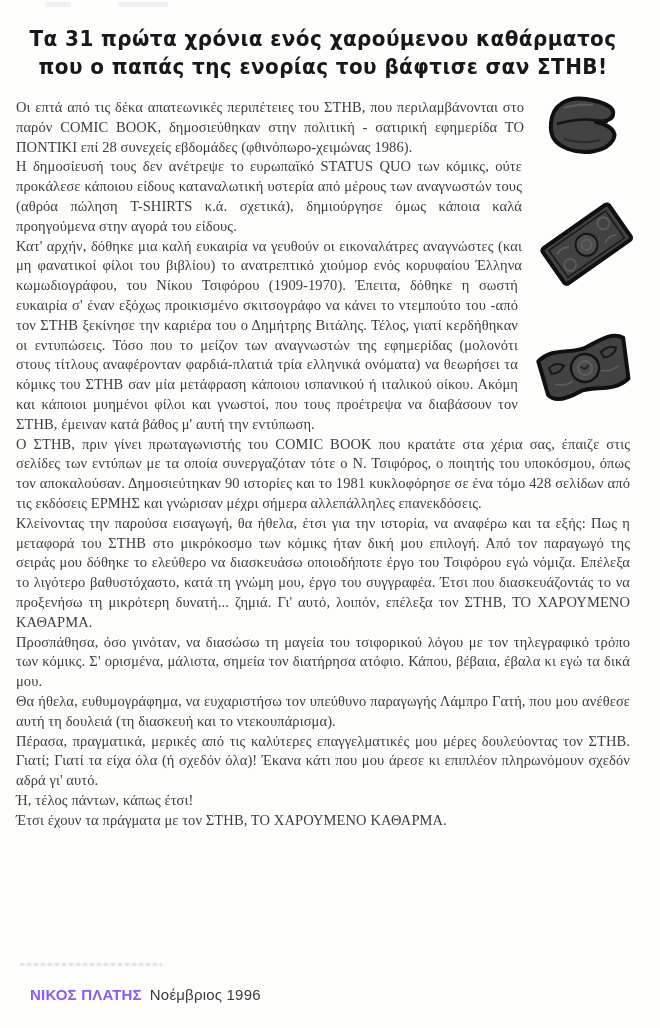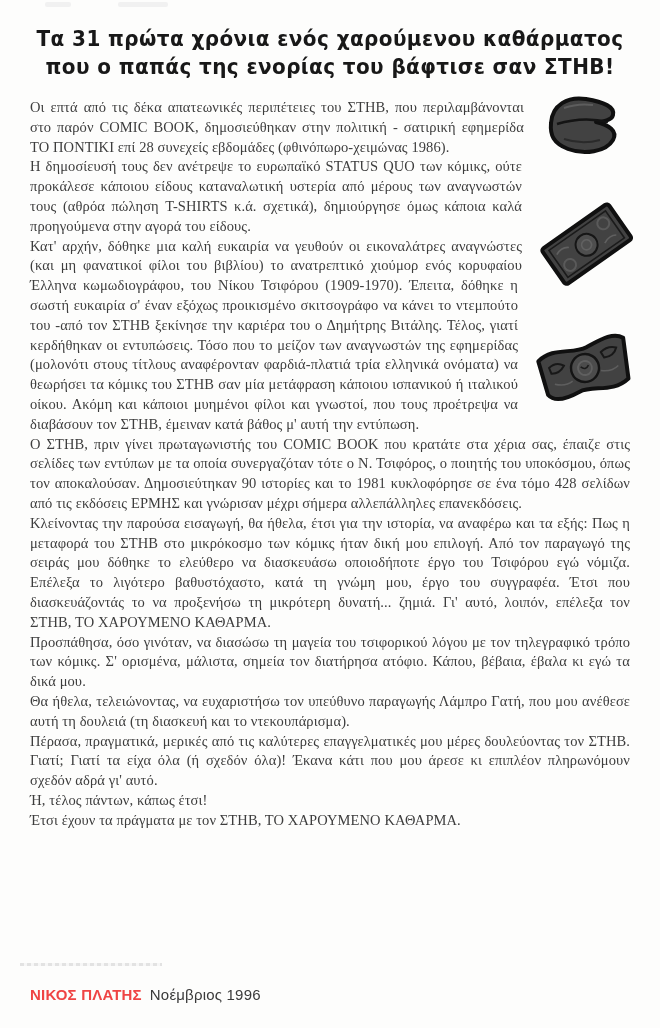--- a/index.html
+++ b/index.html
@@ -7,21 +7,21 @@
     width: 660px; height: 1028px;
     background: #fdfdfc;
     overflow: hidden;
     font-family: "Liberation Sans", sans-serif;
     position: relative;
   }
   .page {
     position: relative;
     width: 660px; height: 1028px;
     box-sizing: border-box;
-    padding: 26px 30px 0 30px;
+    padding: 26px 30px 0 16px;
   }
   .scan-artifact-a, .scan-artifact-b {
     position: absolute; top: 2px; height: 5px; border-radius: 2px;
     background: #f1f1f1;
   }
   .scan-artifact-a { left: 45px; width: 26px; }
   .scan-artifact-b { left: 118px; width: 50px; }
   h1.title {
     margin: 0 0 18px 0;
     text-align: center;
@@ -56,21 +56,21 @@
     background: repeating-linear-gradient(90deg, #dcdcdc 0 4px, #f5f5f5 4px 7px);
     opacity: 0.8;
   }
   .footer {
     position: absolute;
     left: 30px; top: 986px;
     font-size: 15px;
     color: #3a3a3a;
     letter-spacing: 0.2px;
   }
-  .footer .author { font-weight: 700; color: #ef4444; margin-right: 8px; }
+  .footer .author { font-weight: 700; color: #8b5cf6; margin-right: 8px; }
 </style>
 </head>
 <body>
 
 <div class="page">
 
   <div class="scan-artifact-a"></div>
   <div class="scan-artifact-b"></div>
 
   <h1 class="title">
@@ -118,21 +118,21 @@
         </g>
       </svg>
     </span>
 
     <p>Οι επτά από τις δέκα απατεωνικές περιπέτειες του ΣΤΗΒ, που περιλαμβάνονται στο παρόν COMIC BOOK, δημοσιεύθηκαν στην πολιτική - σατιρική εφημερίδα ΤΟ ΠΟΝΤΙΚΙ επί 28 συνεχείς εβδομάδες (φθινόπωρο-χειμώνας 1986).</p>
     <p>Η δημοσίευσή τους δεν ανέτρεψε το ευρωπαϊκό STATUS QUO των κόμικς, ούτε προκάλεσε κάποιου είδους καταναλωτική υστερία από μέρους των αναγνωστών τους (αθρόα πώληση T-SHIRTS κ.ά. σχετικά), δημιούργησε όμως κάποια καλά προηγούμενα στην αγορά του είδους.</p>
     <p>Κατ' αρχήν, δόθηκε μια καλή ευκαιρία να γευθούν οι εικοναλάτρες αναγνώστες (και μη φανατικοί φίλοι του βιβλίου) το ανατρεπτικό χιούμορ ενός κορυφαίου Έλληνα κωμωδιογράφου, του Νίκου Τσιφόρου (1909-1970). Έπειτα, δόθηκε η σωστή ευκαιρία σ' έναν εξόχως προικισμένο σκιτσογράφο να κάνει το ντεμπούτο του -από τον ΣΤΗΒ ξεκίνησε την καριέρα του ο Δημήτρης Βιτάλης. Τέλος, γιατί κερδήθηκαν οι εντυπώσεις. Τόσο που το μείζον των αναγνωστών της εφημερίδας (μολονότι στους τίτλους αναφέρονταν φαρδιά-πλατιά τρία ελληνικά ονόματα) να θεωρήσει τα κόμικς του ΣΤΗΒ σαν μία μετάφραση κάποιου ισπανικού ή ιταλικού οίκου. Ακόμη και κάποιοι μυημένοι φίλοι και γνωστοί, που τους προέτρεψα να διαβάσουν τον ΣΤΗΒ, έμειναν κατά βάθος μ' αυτή την εντύπωση.</p>
     <p>Ο ΣΤΗΒ, πριν γίνει πρωταγωνιστής του COMIC BOOK που κρατάτε στα χέρια σας, έπαιζε στις σελίδες των εντύπων με τα οποία συνεργαζόταν τότε ο Ν. Τσιφόρος, ο ποιητής του υποκόσμου, όπως τον αποκαλούσαν. Δημοσιεύτηκαν 90 ιστορίες και το 1981 κυκλοφόρησε σε ένα τόμο 428 σελίδων από τις εκδόσεις ΕΡΜΗΣ και γνώρισαν μέχρι σήμερα αλλεπάλληλες επανεκδόσεις.</p>
     <p>Κλείνοντας την παρούσα εισαγωγή, θα ήθελα, έτσι για την ιστορία, να αναφέρω και τα εξής: Πως η μεταφορά του ΣΤΗΒ στο μικρόκοσμο των κόμικς ήταν δική μου επιλογή. Από τον παραγωγό της σειράς μου δόθηκε το ελεύθερο να διασκευάσω οποιοδήποτε έργο του Τσιφόρου εγώ νόμιζα. Επέλεξα το λιγότερο βαθυστόχαστο, κατά τη γνώμη μου, έργο του συγγραφέα. Έτσι που διασκευάζοντάς το να προξενήσω τη μικρότερη δυνατή... ζημιά. Γι' αυτό, λοιπόν, επέλεξα τον ΣΤΗΒ, ΤΟ ΧΑΡΟΥΜΕΝΟ ΚΑΘΑΡΜΑ.</p>
     <p>Προσπάθησα, όσο γινόταν, να διασώσω τη μαγεία του τσιφορικού λόγου με τον τηλεγραφικό τρόπο των κόμικς. Σ' ορισμένα, μάλιστα, σημεία τον διατήρησα ατόφιο. Κάπου, βέβαια, έβαλα κι εγώ τα δικά μου.</p>
-    <p>Θα ήθελα, τελειώνοντας, να ευχαριστήσω τον υπεύθυνο παραγωγής Λάμπρο Γατή, που μου ανέθεσε αυτή τη δουλειά (τη διασκευή και το ντεκουπάρισμα).</p>
+    <p>Θα ήθελα, ευθυμογράφημα, να ευχαριστήσω τον υπεύθυνο παραγωγής Λάμπρο Γατή, που μου ανέθεσε αυτή τη δουλειά (τη διασκευή και το ντεκουπάρισμα).</p>
     <p>Πέρασα, πραγματικά, μερικές από τις καλύτερες επαγγελματικές μου μέρες δουλεύοντας τον ΣΤΗΒ. Γιατί; Γιατί τα είχα όλα (ή σχεδόν όλα)! Έκανα κάτι που μου άρεσε κι επιπλέον πληρωνόμουν σχεδόν αδρά γι' αυτό.</p>
     <p>Ή, τέλος πάντων, κάπως έτσι!</p>
     <p>Έτσι έχουν τα πράγματα με τον ΣΤΗΒ, ΤΟ ΧΑΡΟΥΜΕΝΟ ΚΑΘΑΡΜΑ.</p>
   </div>
 
   <div class="footer-rule"></div>
 
   <div class="footer">
     <span class="author">ΝΙΚΟΣ ΠΛΑΤΗΣ</span><span class="date">Νοέμβριος 1996</span>
   </div>

